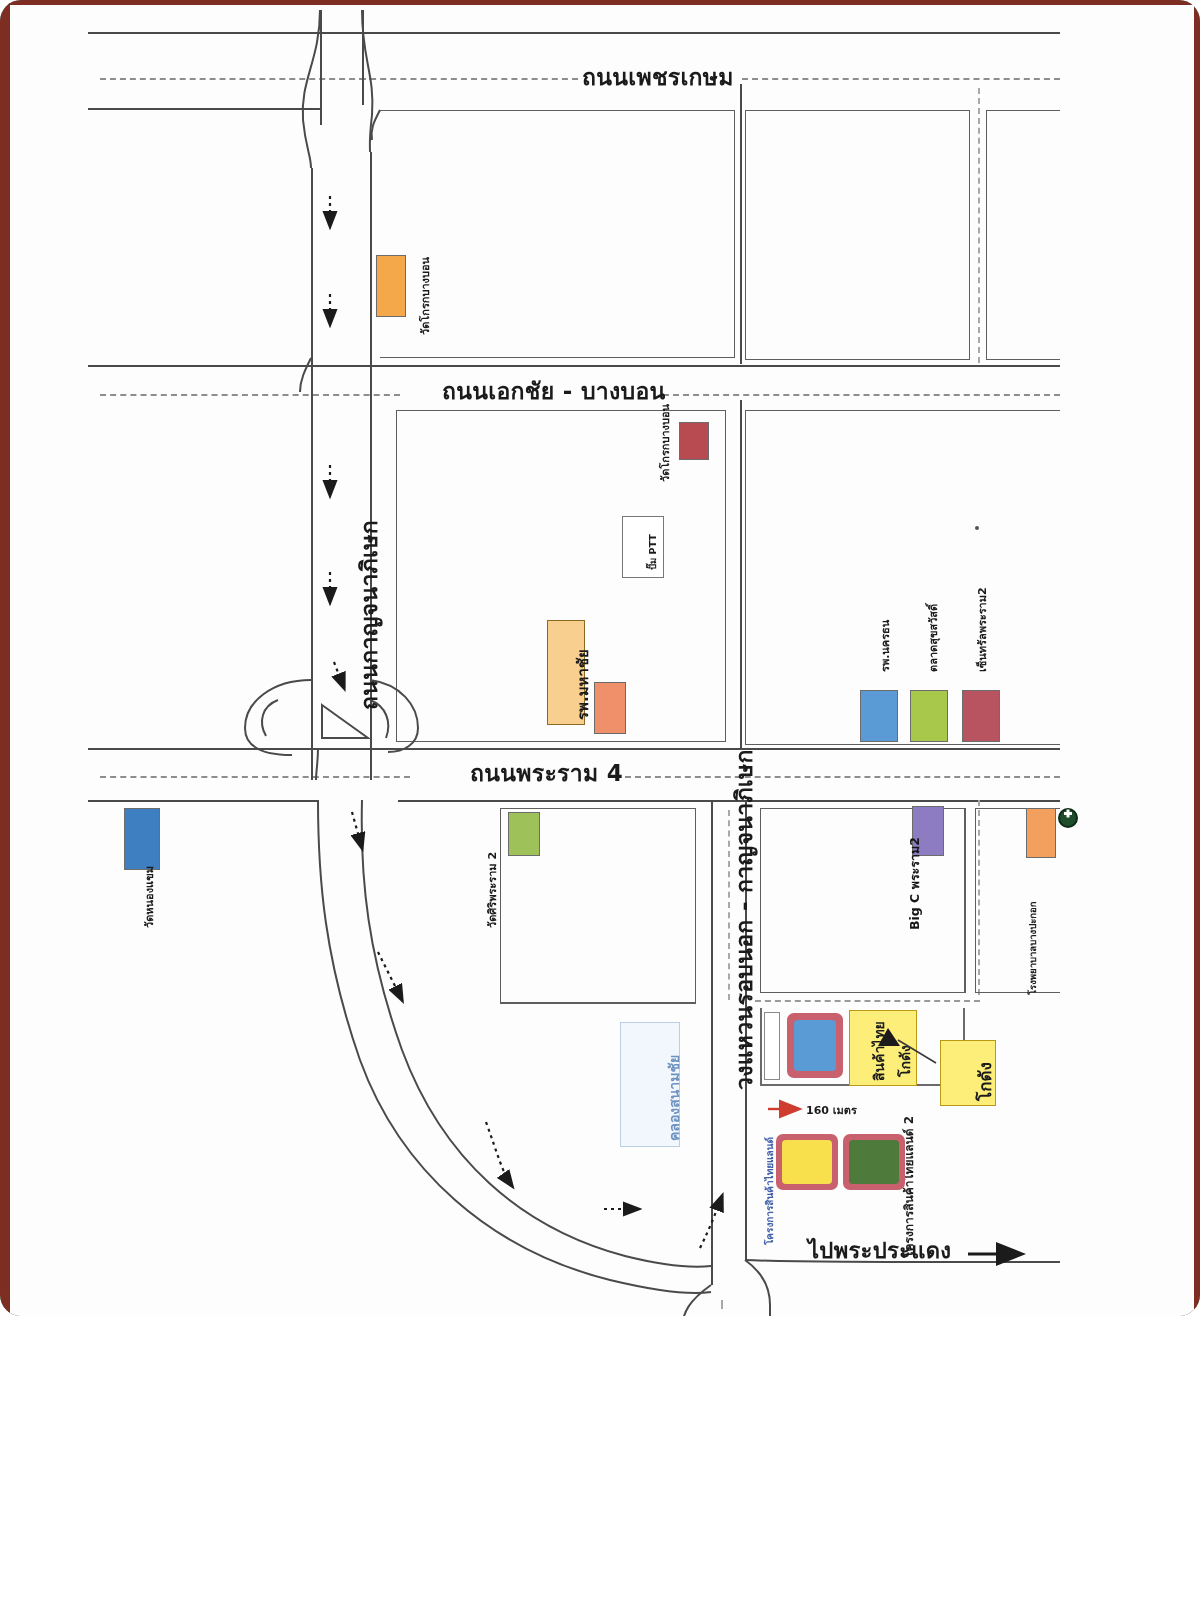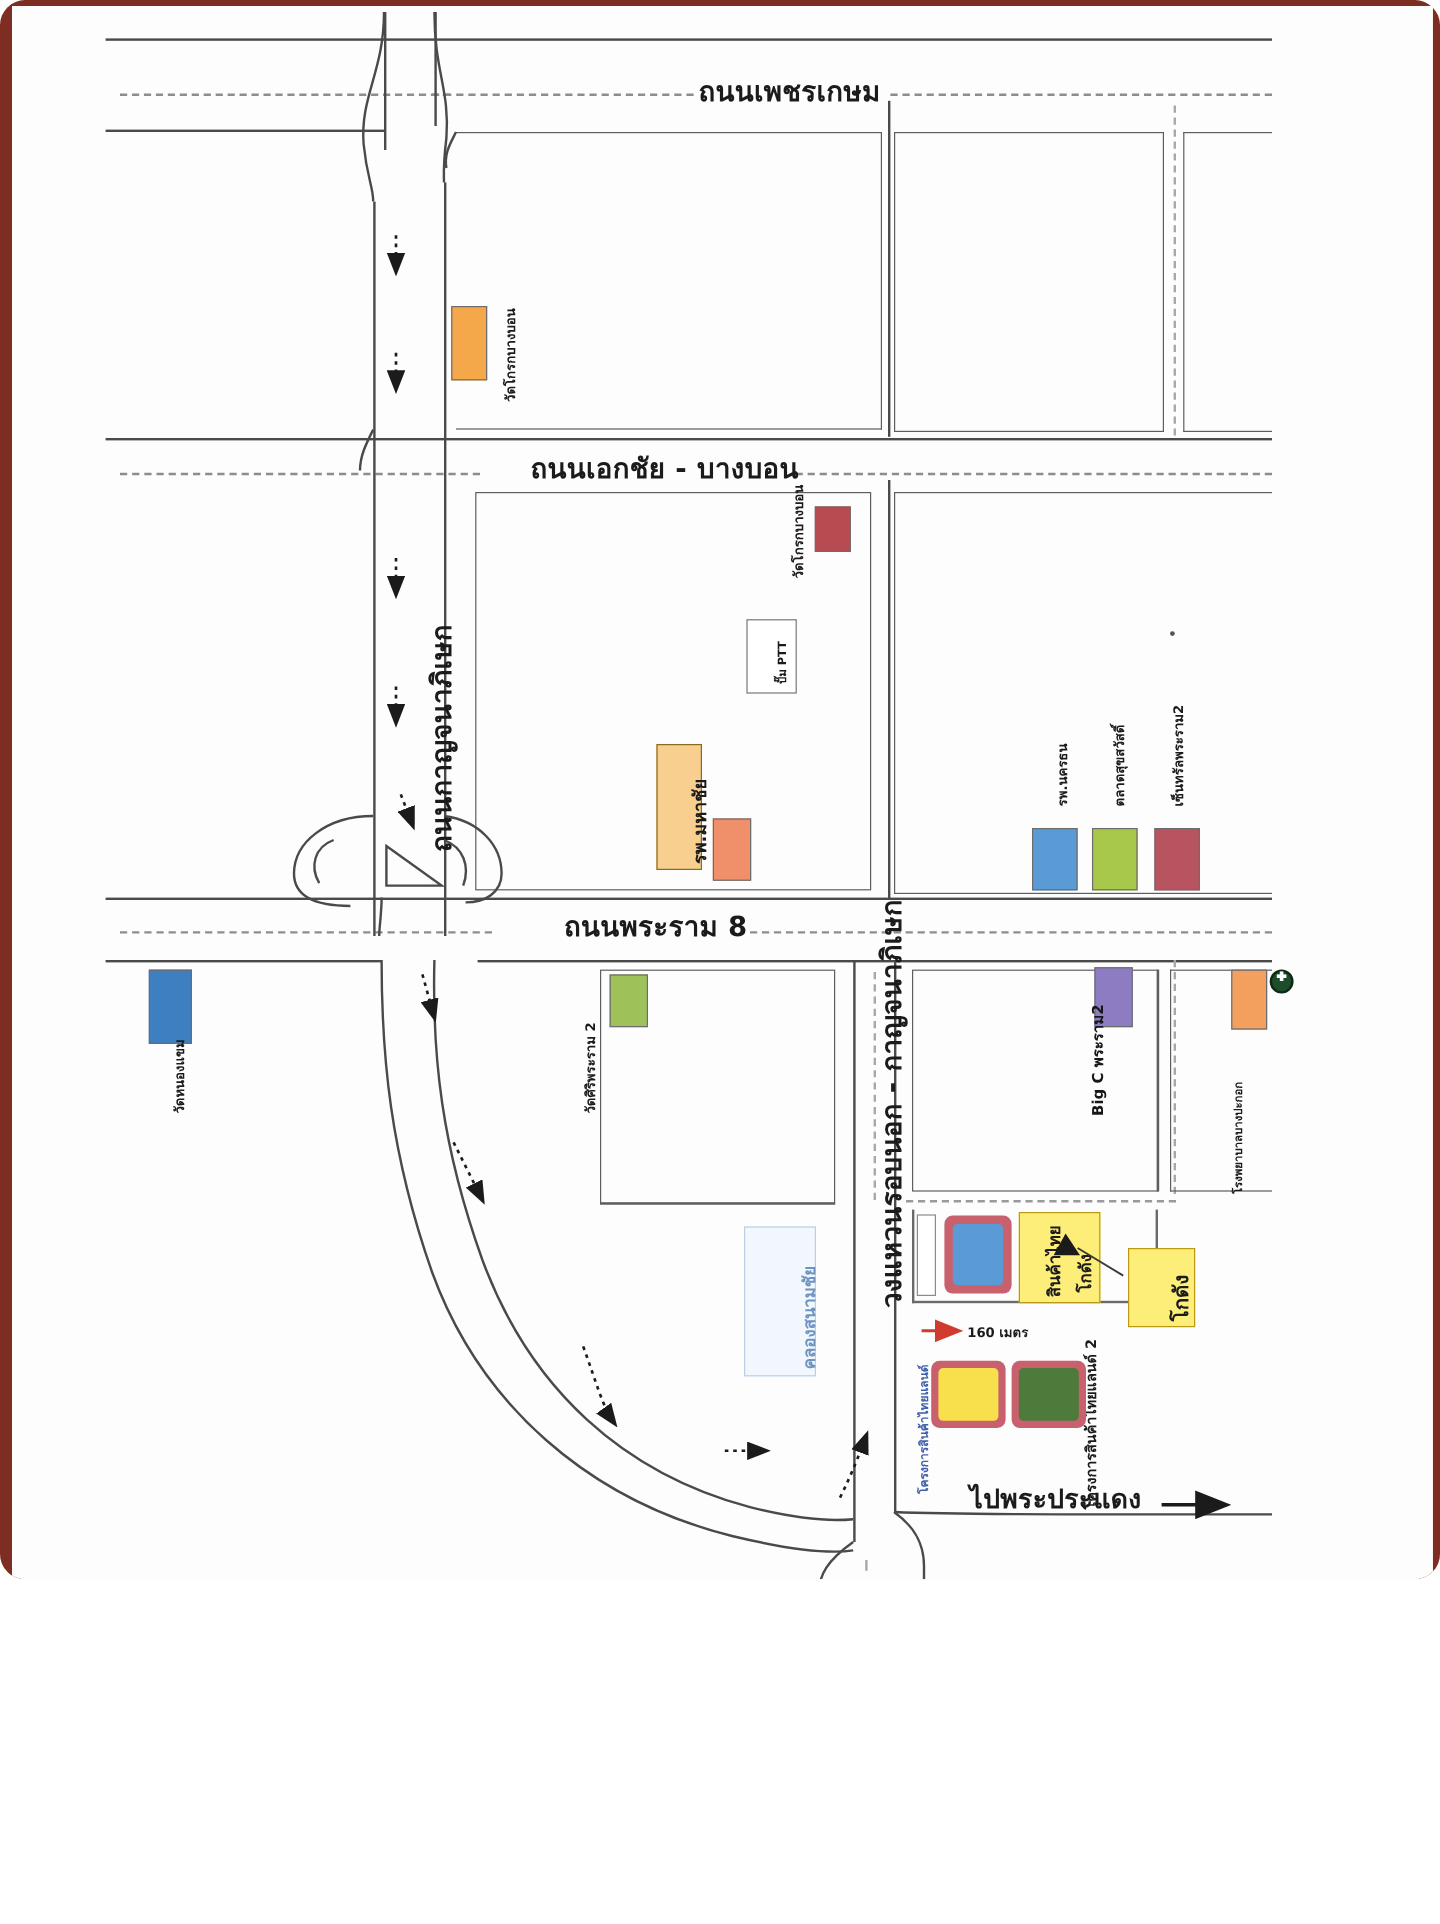--- a/index.html
+++ b/index.html
@@ -1,17 +1,17 @@
 <!DOCTYPE html>
 <html><head>
 <meta charset="utf-8">
 <style>
   html,body{margin:0;padding:0;background:#ffffff;}
   body{font-family:"DejaVu Sans","Liberation Sans",sans-serif;}
-  #page{position:relative;width:1200px;height:1316px;background:#fef9c3;overflow:hidden;border-radius:21px;}
+  #page{position:relative;width:1200px;height:1316px;background:#5eead4;overflow:hidden;border-radius:21px;}
 
   
   .edge{position:absolute;background:#7d2d21;}
   .edge.left{left:0;top:0;width:10px;height:1603px;}
   .edge.right{right:0;top:0;width:6px;height:1603px;}
   .edge.top{left:0;top:0;width:1200px;height:5px;}
   .edge.bot{left:0;bottom:0;width:1200px;height:6px;}
   .paper{position:absolute;left:10px;top:5px;width:1184px;height:1592px;background:#fdfdfd;}
 
   
@@ -63,21 +63,21 @@
   <div class="lbl big" style="left:582px;top:66px;">ถนนเพชรเกษม</div>
 
   <div class="rd rdh" style="left:88px;top:365px;width:972px;"></div>
   <div class="dash-h" style="left:100px;top:394px;width:300px;"></div>
   <div class="dash-h" style="left:663px;top:394px;width:397px;"></div>
   <div class="lbl big" style="left:442px;top:380px;">ถนนเอกชัย - บางบอน</div>
 
   <div class="rd rdh" style="left:88px;top:748px;width:972px;"></div>
   <div class="dash-h" style="left:100px;top:776px;width:310px;"></div>
   <div class="dash-h" style="left:625px;top:776px;width:435px;"></div>
-  <div class="lbl big" style="left:470px;top:762px;">ถนนพระราม 8</div>
+  <div class="lbl big" style="left:470px;top:762px;">ถนนพระราม 4</div>
 
   <div class="rd rdh" style="left:88px;top:800px;width:230px;"></div>
   <div class="rd rdh" style="left:398px;top:800px;width:662px;"></div>
 
   <div class="rd rdv" style="left:320px;top:10px;height:115px;"></div>
   <div class="rd rdv" style="left:362px;top:10px;height:95px;"></div>
   <div class="rd rdv" style="left:311px;top:168px;height:612px;"></div>
   <div class="rd rdv" style="left:370px;top:152px;height:628px;"></div>
   <div class="lbl big rot90" style="left:358px;top:710px;">ถนนกาญจนาภิเษก</div>
 

